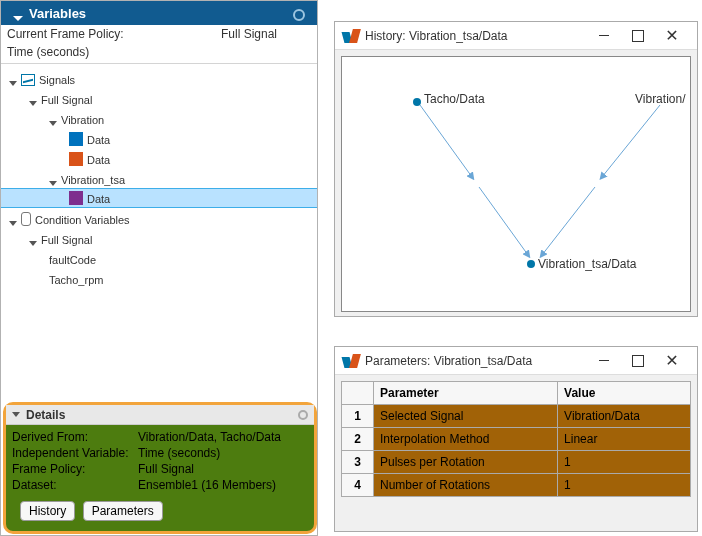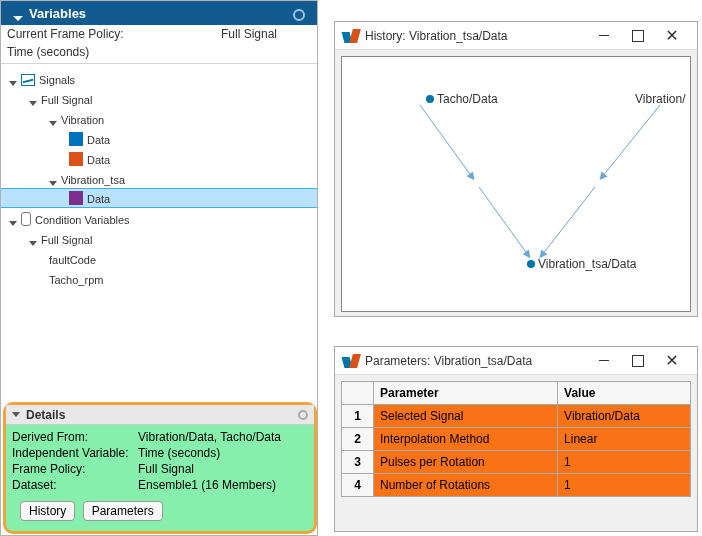--- a/index.html
+++ b/index.html
@@ -25,21 +25,21 @@
 .swatch { width: 14px; height: 14px; }
 .swatch.blue { background: #0072bd; }
 .swatch.orange { background: #d95319; }
 .swatch.purple { background: #7e2f8e; }
 .indent-1 { padding-left: 28px; }
 .indent-2 { padding-left: 48px; }
 .indent-3 { padding-left: 68px; }
 .tree-row.selected { background: #b9e2ff; border-top: 1px solid #3daee9; border-bottom: 1px solid #3daee9; }
 
 
-.details-box { position: absolute; left: 2px; top: 401px; width: 314px; height: 132px; border: 3px solid #f2a43b; border-radius: 10px; background: #86efac; }
+.details-box { position: absolute; left: 2px; top: 401px; width: 314px; height: 132px; border: 3px solid #f2a43b; border-radius: 10px; background: #4d7c0f; }
 .details-header { display: flex; align-items: center; background: #e8e8e8; padding: 2px 6px; border-bottom: 1px solid #ccc; height: 20px; }
 .details-header .chev2 { width: 0; height: 0; border-top: 5px solid #555; border-left: 4px solid transparent; border-right: 4px solid transparent; margin-right: 6px; }
 .details-header .title { font-weight: bold; color: #333; }
 .details-header .gear2 { margin-left: auto; width: 10px; height: 10px; border: 2px solid #aaa; border-radius: 50%; }
 .details-body { padding: 4px 6px; }
 .detail-row { display: flex; padding: 1px 0; font-size: 12px; align-items: flex-end; }
 .detail-row .dl { width: 126px; }
 .buttons-row { padding: 4px 14px; }
 .btn { display: inline-block; padding: 2px 8px; border: 1px solid #999; border-radius: 4px; background: #f7f7f7; font-size: 12px; margin-right: 4px; cursor: pointer; }
 
@@ -58,21 +58,21 @@
 .win-ctrl.max::before { content: ""; width: 10px; height: 10px; border: 1.5px solid #333; display: block; }
 .win-ctrl.close { font-size: 16px; }
 
 .hist-body { margin: 6px; height: 256px; background: #fff; border: 1px solid #888; position: relative; }
 .node { position: absolute; display: flex; align-items: center; font-size: 12px; color: #333; }
 .node .dot { width: 8px; height: 8px; background: #0076a8; border-radius: 50%; margin-right: 3px; }
 .node.right .dot { margin-left: 3px; margin-right: 0; }
 .svg-lines { position: absolute; left: 0; top: 0; width: 100%; height: 100%; }
 .arrow-head { fill: #6aa6d6; }
 
-.params-body { margin: 6px; background: #f97316; }
+.params-body { margin: 6px; background: #a16207; }
 .params-table { border-collapse: collapse; width: 100%; font-size: 12px; }
 .params-table th, .params-table td { border: 1px solid #aaa; padding: 4px 6px; text-align: left; }
 .params-table th { background: #f7f7f7; font-weight: bold; }
 .params-table td.rownum { background: #f7f7f7; font-weight: bold; width: 32px; text-align: center; }
 .params-table th.corner { width: 32px; }
 </style>
 </head>
 <body>
 
 <div class="left-panel">
@@ -180,21 +180,21 @@
       <defs>
         <marker id="ah" markerWidth="8" markerHeight="8" refX="4" refY="4" orient="auto">
           <path d="M0,0 L8,4 L0,8 Z" class="arrow-head"></path>
         </marker>
       </defs>
       <line x1="78" y1="48" x2="130" y2="120" stroke="#6aa6d6" stroke-width="1" marker-end="url(#ah)"></line>
       <line x1="137" y1="130" x2="186" y2="198" stroke="#6aa6d6" stroke-width="1" marker-end="url(#ah)"></line>
       <line x1="318" y1="48" x2="260" y2="120" stroke="#6aa6d6" stroke-width="1" marker-end="url(#ah)"></line>
       <line x1="253" y1="130" x2="200" y2="198" stroke="#6aa6d6" stroke-width="1" marker-end="url(#ah)"></line>
     </svg>
-    <div class="node" style="left:84px;top:35px;">
+    <div class="node" style="left:71px;top:35px;align-items:flex-end;">
       <span class="dot"></span>
       <span>Tacho/Data</span>
     </div>
     <div class="node right" style="left:290px;top:35px;flex-direction:row;overflow:hidden;width:54px;white-space:nowrap;">
       <span class="dot"></span>
       <span>Vibration/Data</span>
     </div>
     <div class="node" style="left:185px;top:200px;">
       <span class="dot"></span>
       <span>Vibration_tsa/Data</span>

